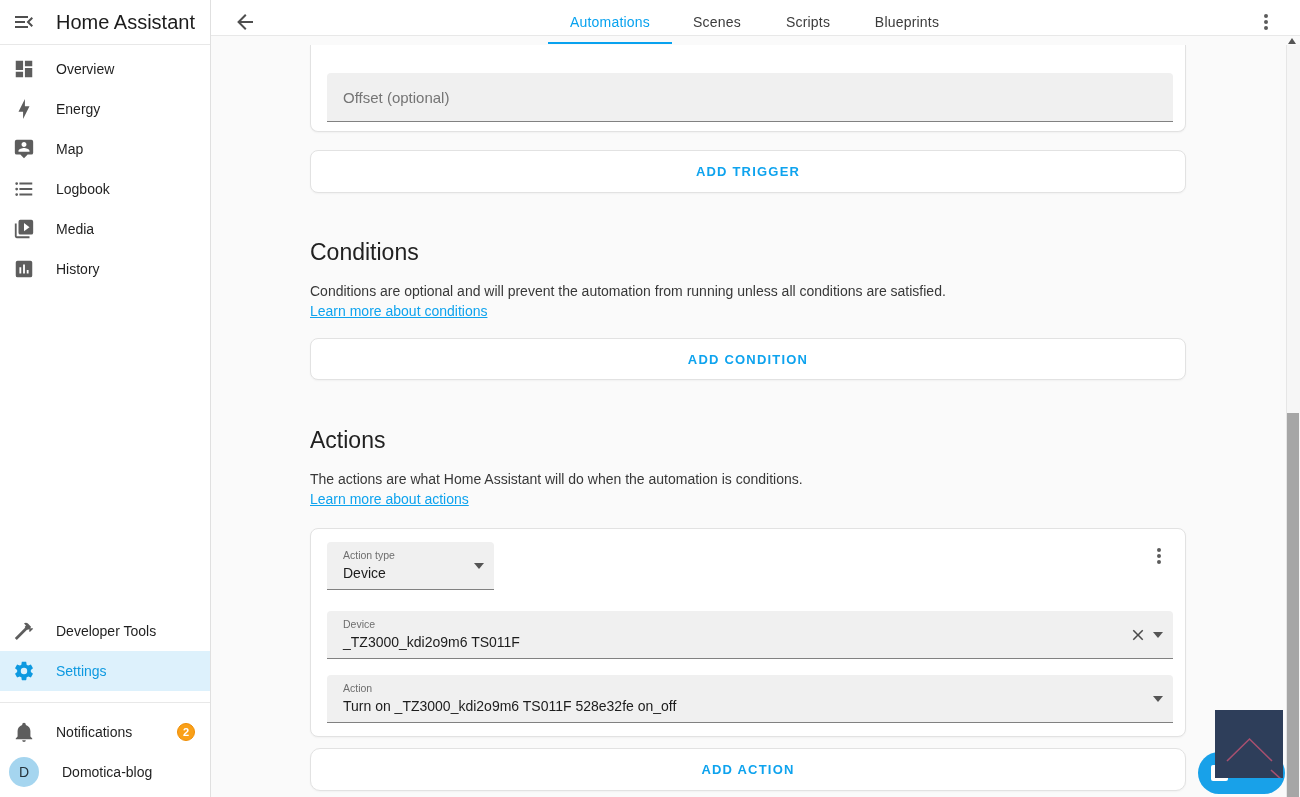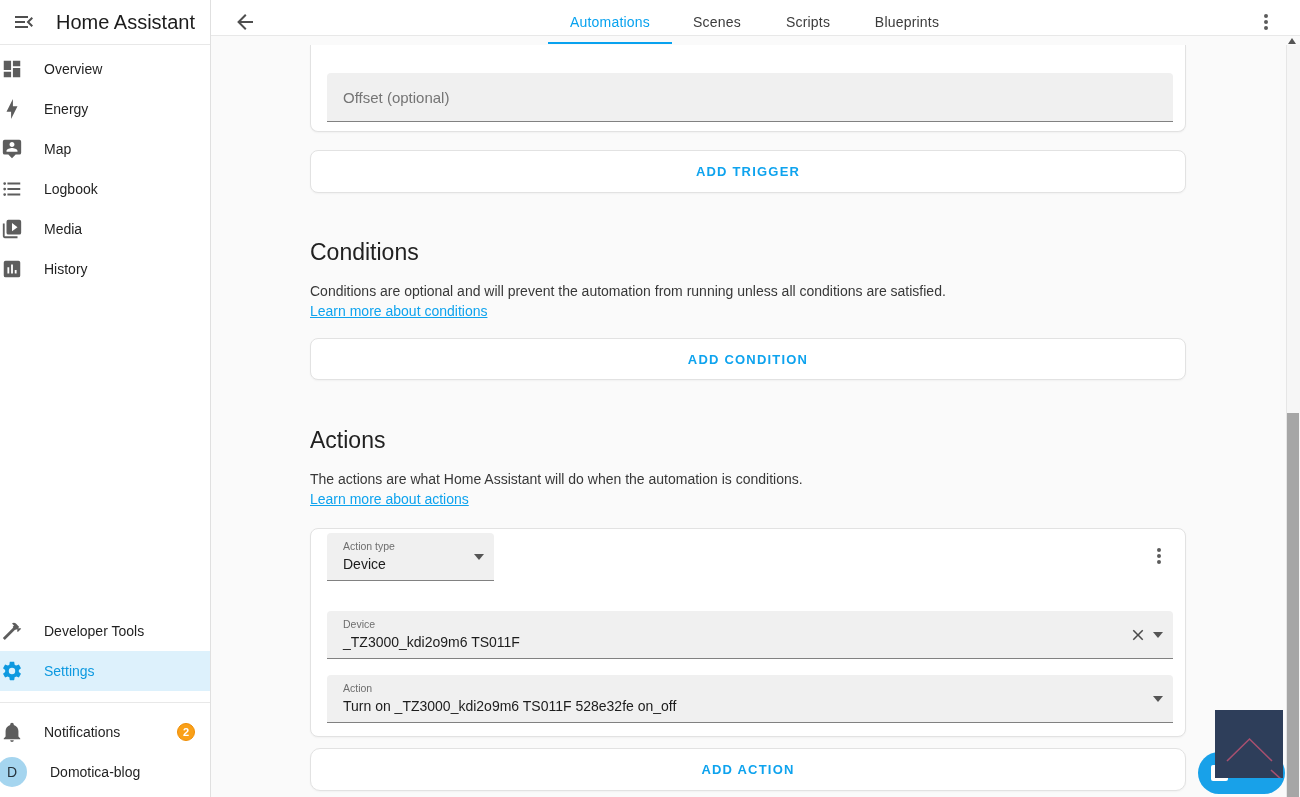--- a/index.html
+++ b/index.html
@@ -11,21 +11,21 @@
   
   .sidebar { position:absolute; left:0; top:0; width:211px; height:797px;
     background:#fff; border-right:1px solid #e0e0e0; z-index:10; }
   .sidebar-header { height:45px; border-bottom:1px solid #e8e8e8;
     display:flex; align-items:center; }
   .icon-btn { width:24px; height:24px; color:#4f4f4f; display:inline-flex; }
   .icon-btn svg { width:24px; height:24px; }
   .sidebar-toggle { margin-left:12px; }
   .app-title { margin-left:20px; font-size:20px; color:#1c1c1c; }
   .nav { padding-top:4px; }
-  .nav-item { height:40px; display:flex; align-items:center; }
+  .nav-item { height:40px; display:flex; align-items:center; padding-left:12px; }
   .nav-icon { width:24px; height:24px; color:#5d5d5d; display:inline-flex; }
   .nav-icon svg { width:22px; height:22px; margin:1px; }
   .nav-label { margin-left:20px; font-size:14px; font-weight:500; color:#1f1f1f; }
   .nav-tools { position:absolute; left:0; right:0; top:611px; }
   .nav-item.selected { background:#ddf1fc; }
   .nav-item.selected .nav-icon, .nav-item.selected .nav-label { color:#0d99e0; }
   .sidebar-divider { position:absolute; left:0; right:0; top:702px; border-top:1px solid #e8e8e8; }
   .nav-footer { position:absolute; left:0; right:0; top:712px; }
   .badge { position:absolute; right:15px; width:18px; height:18px; border-radius:50%;
     background:#faa018; border:1px solid #ef8e06; color:#fff; font-size:11px; font-weight:bold;
@@ -55,21 +55,21 @@
   .add-card { display:flex; align-items:center; justify-content:center;
     color:#0ea3ee; font-size:13px; font-weight:bold; letter-spacing:1.2px; }
   .add-trigger { left:310px; top:150px; width:876px; height:43px; }
   .section-heading { position:absolute; left:310px; font-size:23px; font-weight:400; color:#212121;margin-top:24px; }
   .section-desc { position:absolute; left:310px; font-size:14px; color:#383838; }
   .section-link { position:absolute; left:310px; font-size:14px; color:#0ea3ee; text-decoration:underline; cursor:pointer; }
   .add-condition { left:310px; top:338px; width:876px; height:42px; }
   .action-card { left:310px; top:528px; width:876px; height:209px; }
   .field-label { position:absolute; left:16px; top:7px; font-size:10.5px; color:#6e6e6e; }
   .field-value { position:absolute; left:16px; top:23px; font-size:14px; color:#1c1c1c; white-space:nowrap; }
-  .type-select { left:16px; top:4px; width:167px; height:48px; }
+  .type-select { left:16px; top:13px; width:167px; height:48px; }
   .device-field { left:16px; top:82px; width:846px; height:48px; }
   .action-field { left:16px; top:146px; width:846px; height:48px; }
   .field-icons { position:absolute; right:10px; top:0; height:48px; display:flex; align-items:center; gap:6px; }
   .caret { width:0; height:0; border-left:5px solid transparent; border-right:5px solid transparent;
     border-top:6px solid #555; }
   .close-x { width:18px; height:18px; color:#4a4a4a; display:inline-flex; }
   .close-x svg { width:18px; height:18px; }
   .card-menu { position:absolute; right:14px; top:15px; color:#5b5b5b; }
   .add-action { left:310px; top:748px; width:876px; height:43px;border-radius:10px; }
   

